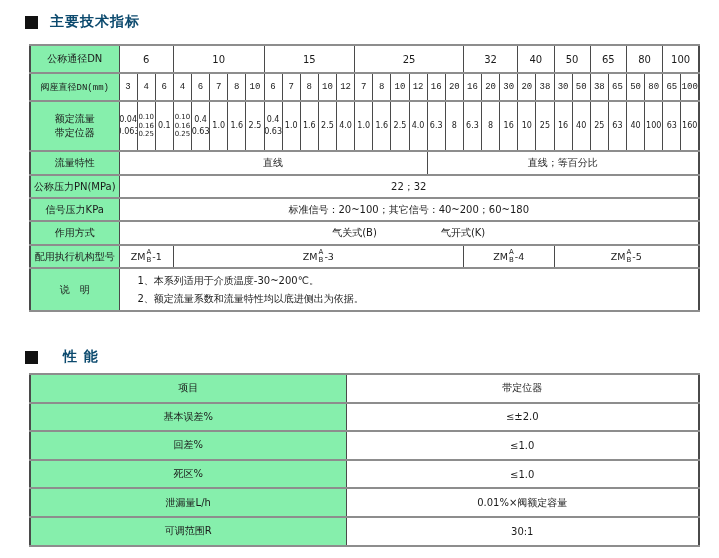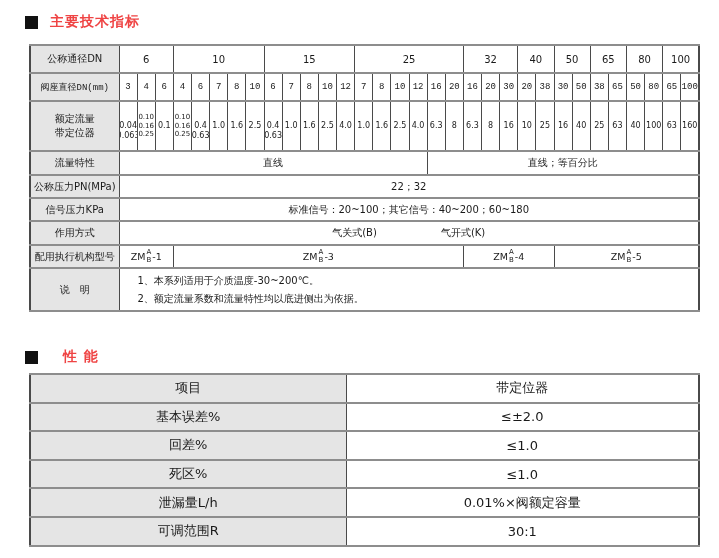--- a/index.html
+++ b/index.html
@@ -1,58 +1,58 @@
 <!DOCTYPE html>
 <html><head>
 <meta charset="utf-8">
 <style>
   html,body{margin:0;padding:0;background:#fff;}
   .page{position:relative;width:719px;height:558px;background:#fff;overflow:hidden;
         font-family:"DejaVu Sans","Liberation Sans",sans-serif;color:#1a1a1a;}
   .sec-title{position:absolute;left:25px;font-size:14px;font-weight:bold;letter-spacing:1px;
-             display:flex;align-items:center;color:#ef4444;}
+             display:flex;align-items:center;color:#0c4a6e;}
   .sec-title .sq{display:inline-block;width:13px;height:13px;background:#111;margin-right:12px;}
   #title1{top:13px;}
   #title2{top:348px;gap:13px;}
 
   table{border-collapse:collapse;table-layout:fixed;background:#fff;}
   td{border-left:1px solid #4a4a4a;border-right:1px solid #4a4a4a;
      border-top:2px solid #8d8d8d;border-bottom:2px solid #8d8d8d;
      text-align:center;vertical-align:middle;padding:0;overflow:hidden;}
   #spec-table,#perf-table{position:absolute;left:29px;width:671px;border:2px solid #4a4a4a;}
   #spec-table{top:44px;}
   #perf-table{top:373px;}
-  td.lbl{background:#e5e5e5;font-size:10px;}
+  td.lbl{background:#86efac;font-size:10px;}
   td.val{background:#fff;}
 
   
   tr.r-dn{height:28px;}  tr.r-dn td{font-size:10px;}
   tr.r-seat{height:28px;font-family:Liberation Mono, monospace;} tr.r-seat td{font-size:9px;}
   tr.r-kv{height:50px;}
   tr.r-flow{height:24px;} tr.r-pn{height:23px;} tr.r-sig{height:23px;}
   tr.r-act{height:24px;} tr.r-actr{height:23px;} tr.r-notes{height:43px;}
   tr.r-flow td,tr.r-pn td,tr.r-sig td,tr.r-act td,tr.r-actr td{font-size:10px;}
   #spec-table col.c-lbl{width:89px;}
 
   .kvwrap{display:flex;flex-direction:column;justify-content:center;align-items:center;
           height:48px;font-size:8px;line-height:1.2;}
-  .kvwrap.n2{justify-content:space-between;padding:19px 0;box-sizing:border-box;}
+  .kvwrap.n2{justify-content:space-between;padding:13px 0;box-sizing:border-box;}
   .kvwrap.n3{font-size:7px;line-height:1.25;}
   .kv-label div{font-size:10px;line-height:1.4;}
 
   .action-wrap{display:flex;justify-content:center;gap:64px;text-align:center;}
   .zm{display:inline-flex;align-items:center;justify-content:center;font-size:9.5px;}
   .zm .stack{display:inline-flex;flex-direction:column;font-size:7px;line-height:1.05;margin:0 1px;}
   .notes-cell{text-align:left;}
   .notes-cell div{font-size:10px;line-height:1.75;padding-left:18px;}
 
   
   #perf-table col.p-lbl{width:316px;}
   #perf-table tr{height:28.6px;}
-  #perf-table td{font-size:13px;}
+  #perf-table td{font-size:10px;}
 </style>
 </head>
 <body>
 
 <div class="page">
 
   <div class="sec-title" id="title1">
     <span class="sq"></span>
     <span>主要技术指标</span>
   </div>

